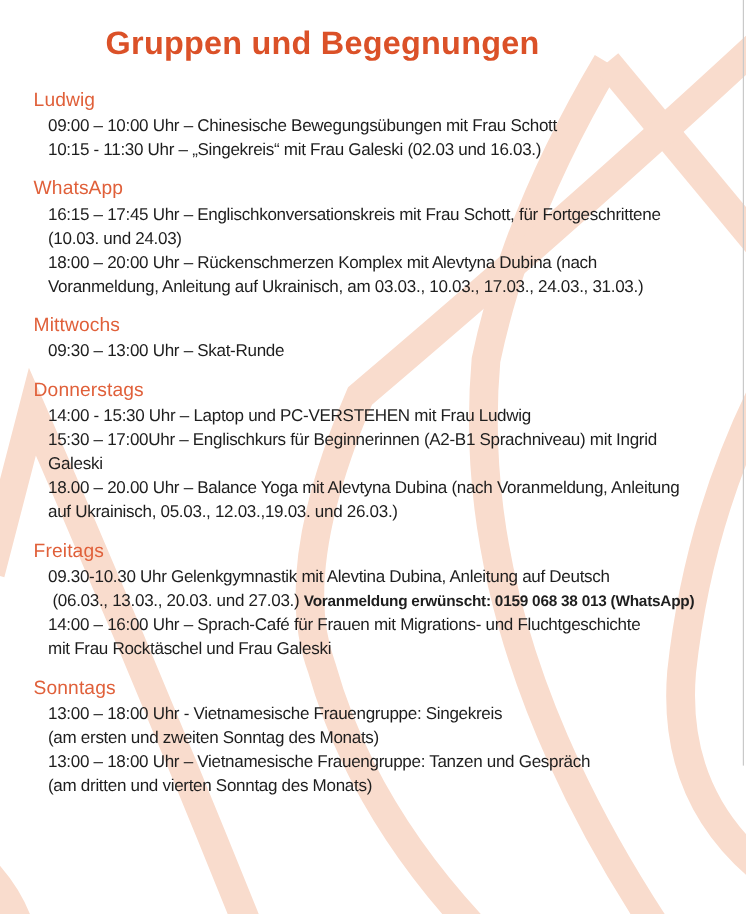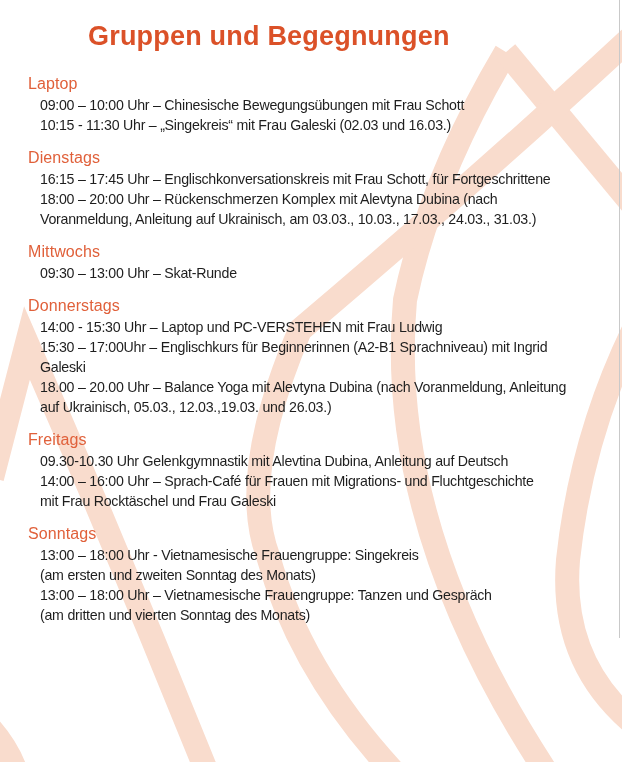--- a/index.html
+++ b/index.html
@@ -91,28 +91,29 @@
     <path d="M -12 726 Q 8 748 16 772"></path>
   </svg>
 
   <div class="page-edge"></div>
 
   <div class="content">
 
     <h1 class="title">Gruppen und Begegnungen</h1>
 
     <div class="section">
-      <div class="day">Laptop</div>
+      <div class="day">Ludwig</div>
       <p class="line"><span>09:00 – 10:00 Uhr – Chinesische Bewegungsübungen mit Frau Schott</span></p>
       <p class="line"><span>10:15 - 11:30 Uhr – „Singekreis“ mit Frau Galeski (02.03 und 16.03.)</span></p>
     </div>
 
     <div class="section">
-      <div class="day">Dienstags</div>
+      <div class="day">WhatsApp</div>
       <p class="line"><span>16:15 – 17:45 Uhr – Englischkonversationskreis mit Frau Schott, für Fortgeschrittene</span></p>
+      <p class="line"><span>(10.03. und 24.03)</span></p>
       <p class="line"><span>18:00 – 20:00 Uhr – Rückenschmerzen Komplex mit Alevtyna Dubina (nach</span></p>
       <p class="line"><span>Voranmeldung, Anleitung auf Ukrainisch, am 03.03., 10.03., 17.03., 24.03., 31.03.)</span></p>
     </div>
 
     <div class="section">
       <div class="day">Mittwochs</div>
       <p class="line"><span>09:30 – 13:00 Uhr – Skat-Runde</span></p>
     </div>
 
     <div class="section">
@@ -120,20 +121,21 @@
       <p class="line"><span>14:00 - 15:30 Uhr – Laptop und PC-VERSTEHEN mit Frau Ludwig</span></p>
       <p class="line"><span>15:30 – 17:00Uhr – Englischkurs für Beginnerinnen (A2-B1 Sprachniveau) mit Ingrid</span></p>
       <p class="line"><span>Galeski</span></p>
       <p class="line"><span>18.00 – 20.00 Uhr – Balance Yoga mit Alevtyna Dubina (nach Voranmeldung, Anleitung</span></p>
       <p class="line"><span>auf Ukrainisch, 05.03., 12.03.,19.03. und 26.03.)</span></p>
     </div>
 
     <div class="section">
       <div class="day">Freitags</div>
       <p class="line"><span>09.30-10.30 Uhr Gelenkgymnastik mit Alevtina Dubina, Anleitung auf Deutsch</span></p>
+      <p class="line"><span> (06.03., 13.03., 20.03. und 27.03.) </span><span class="b">Voranmeldung erwünscht: 0159 068 38 013 (WhatsApp)</span></p>
       <p class="line"><span>14:00 – 16:00 Uhr – Sprach-Café für Frauen mit Migrations- und Fluchtgeschichte</span></p>
       <p class="line"><span>mit Frau Rocktäschel und Frau Galeski</span></p>
     </div>
 
     <div class="section">
       <div class="day">Sonntags</div>
       <p class="line"><span>13:00 – 18:00 Uhr - Vietnamesische Frauengruppe: Singekreis</span></p>
       <p class="line"><span>(am ersten und zweiten Sonntag des Monats)</span></p>
       <p class="line"><span>13:00 – 18:00 Uhr – Vietnamesische Frauengruppe: Tanzen und Gespräch</span></p>
       <p class="line"><span>(am dritten und vierten Sonntag des Monats)</span></p>

